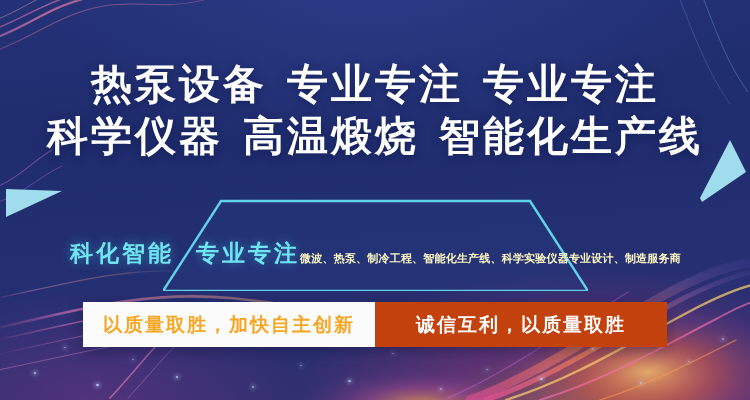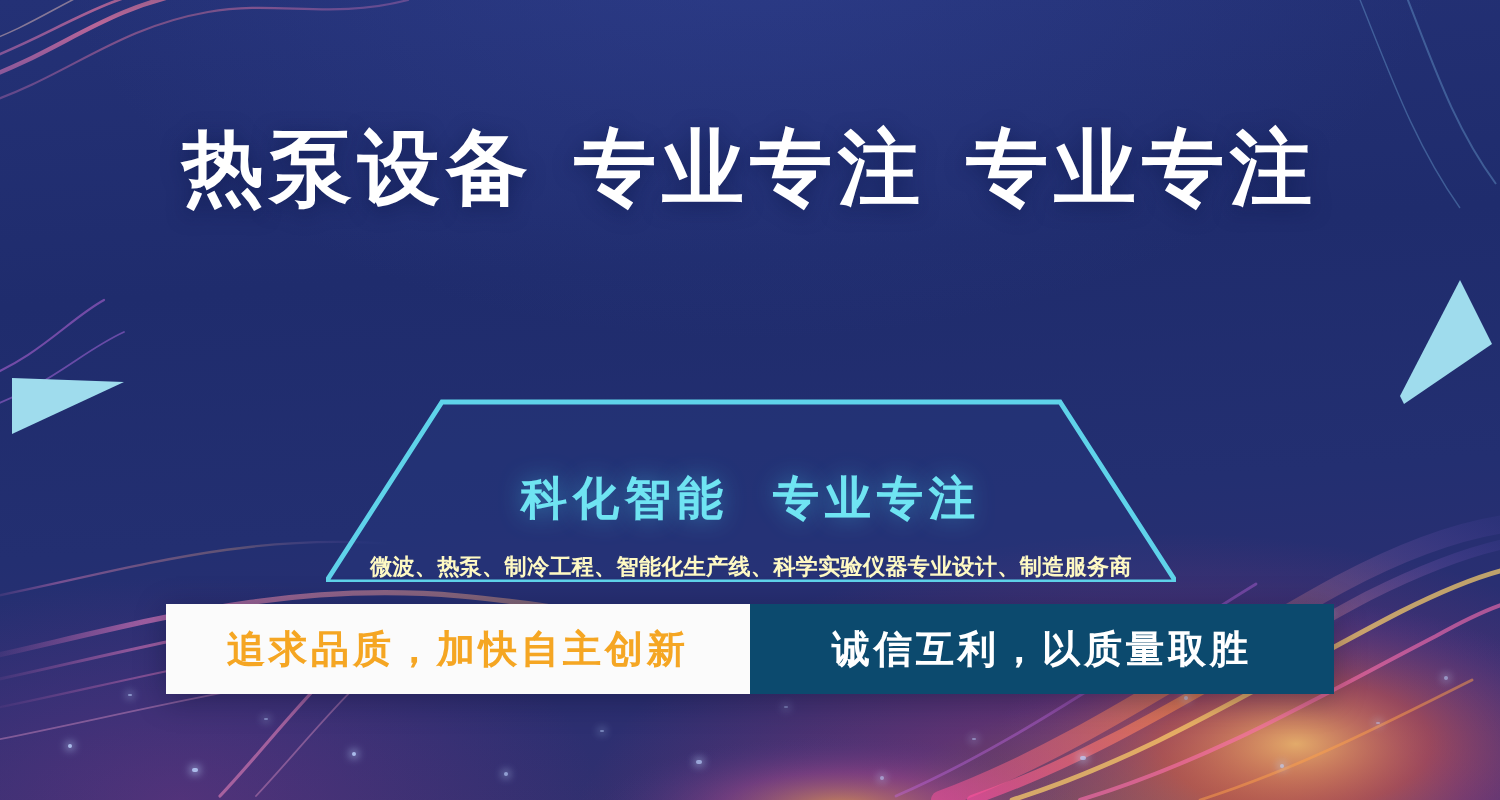--- a/index.html
+++ b/index.html
@@ -79,23 +79,22 @@
     left: 163px;
     top: 199px;
     width: 425px;
     height: 92px;
   }
   .trap-wrap svg { display: block; }
   .trap-text {
     position: absolute;
     inset: 0;
     display: flex;
-    flex-direction: column;
     align-items: center;
-    justify-content: flex-end;
+    justify-content: center;
     padding-top: 16px;
     box-sizing: border-box;
   }
   .slogan {
     color: #6fe4f2;
     font-size: 23px;
     font-weight: bold;
     letter-spacing: 3px;
     white-space: nowrap;
     text-shadow: 0 0 12px rgba(70,210,240,0.45);
@@ -128,21 +127,21 @@
     font-size: 19px;
     font-weight: bold;
     letter-spacing: 2px;
     white-space: nowrap;
   }
   .bar-left {
     background: #fbfbfb;
     color: #f5a623;
   }
   .bar-right {
-    background: #0c4a6e;
+    background: #c2410c;
     color: #ffffff;
   }
 </style>
 </head>
 <body>
 
 <div id="banner">
 
   <div class="bg-base"></div>
 
@@ -244,32 +243,35 @@
   </svg>
 
   <svg class="tri" style="left:700px; top:140px;" width="46" height="62" viewBox="0 0 46 62">
     <polygon points="0,58 30,0 46,32 2,62" fill="#9fdced"></polygon>
   </svg>
 
   <div class="headline">
     <span class="ln ln1">
       <span>热泵设备</span><span class="gap"></span><span>专业专注</span><span class="gap"></span><span>专业专注</span>
     </span>
+    <span class="ln ln2">
+      <span>科学仪器</span><span class="gap"></span><span>高温煅烧</span><span class="gap"></span><span>智能化生产线</span>
+    </span>
   </div>
 
   <div class="trap-wrap">
     <svg width="425" height="92" viewBox="0 0 425 92">
       <polygon points="58,2 367,2 425,92 0,92" fill="rgba(40,58,130,0.30)" stroke="#5fd3ea" stroke-width="2.4"></polygon>
     </svg>
     <div class="trap-text">
       <div class="slogan">
         <span>科化智能</span><span class="sp"></span><span>专业专注</span>
       </div>
       <div class="subline">微波、热泵、制冷工程、智能化生产线、科学实验仪器专业设计、制造服务商</div>
     </div>
   </div>
 
   <div class="bar">
-    <div class="bar-cell bar-left">追求品质，加快自主创新</div>
+    <div class="bar-cell bar-left">以质量取胜，加快自主创新</div>
     <div class="bar-cell bar-right">诚信互利，以质量取胜</div>
   </div>
 
 </div>
 
 </body></html>

